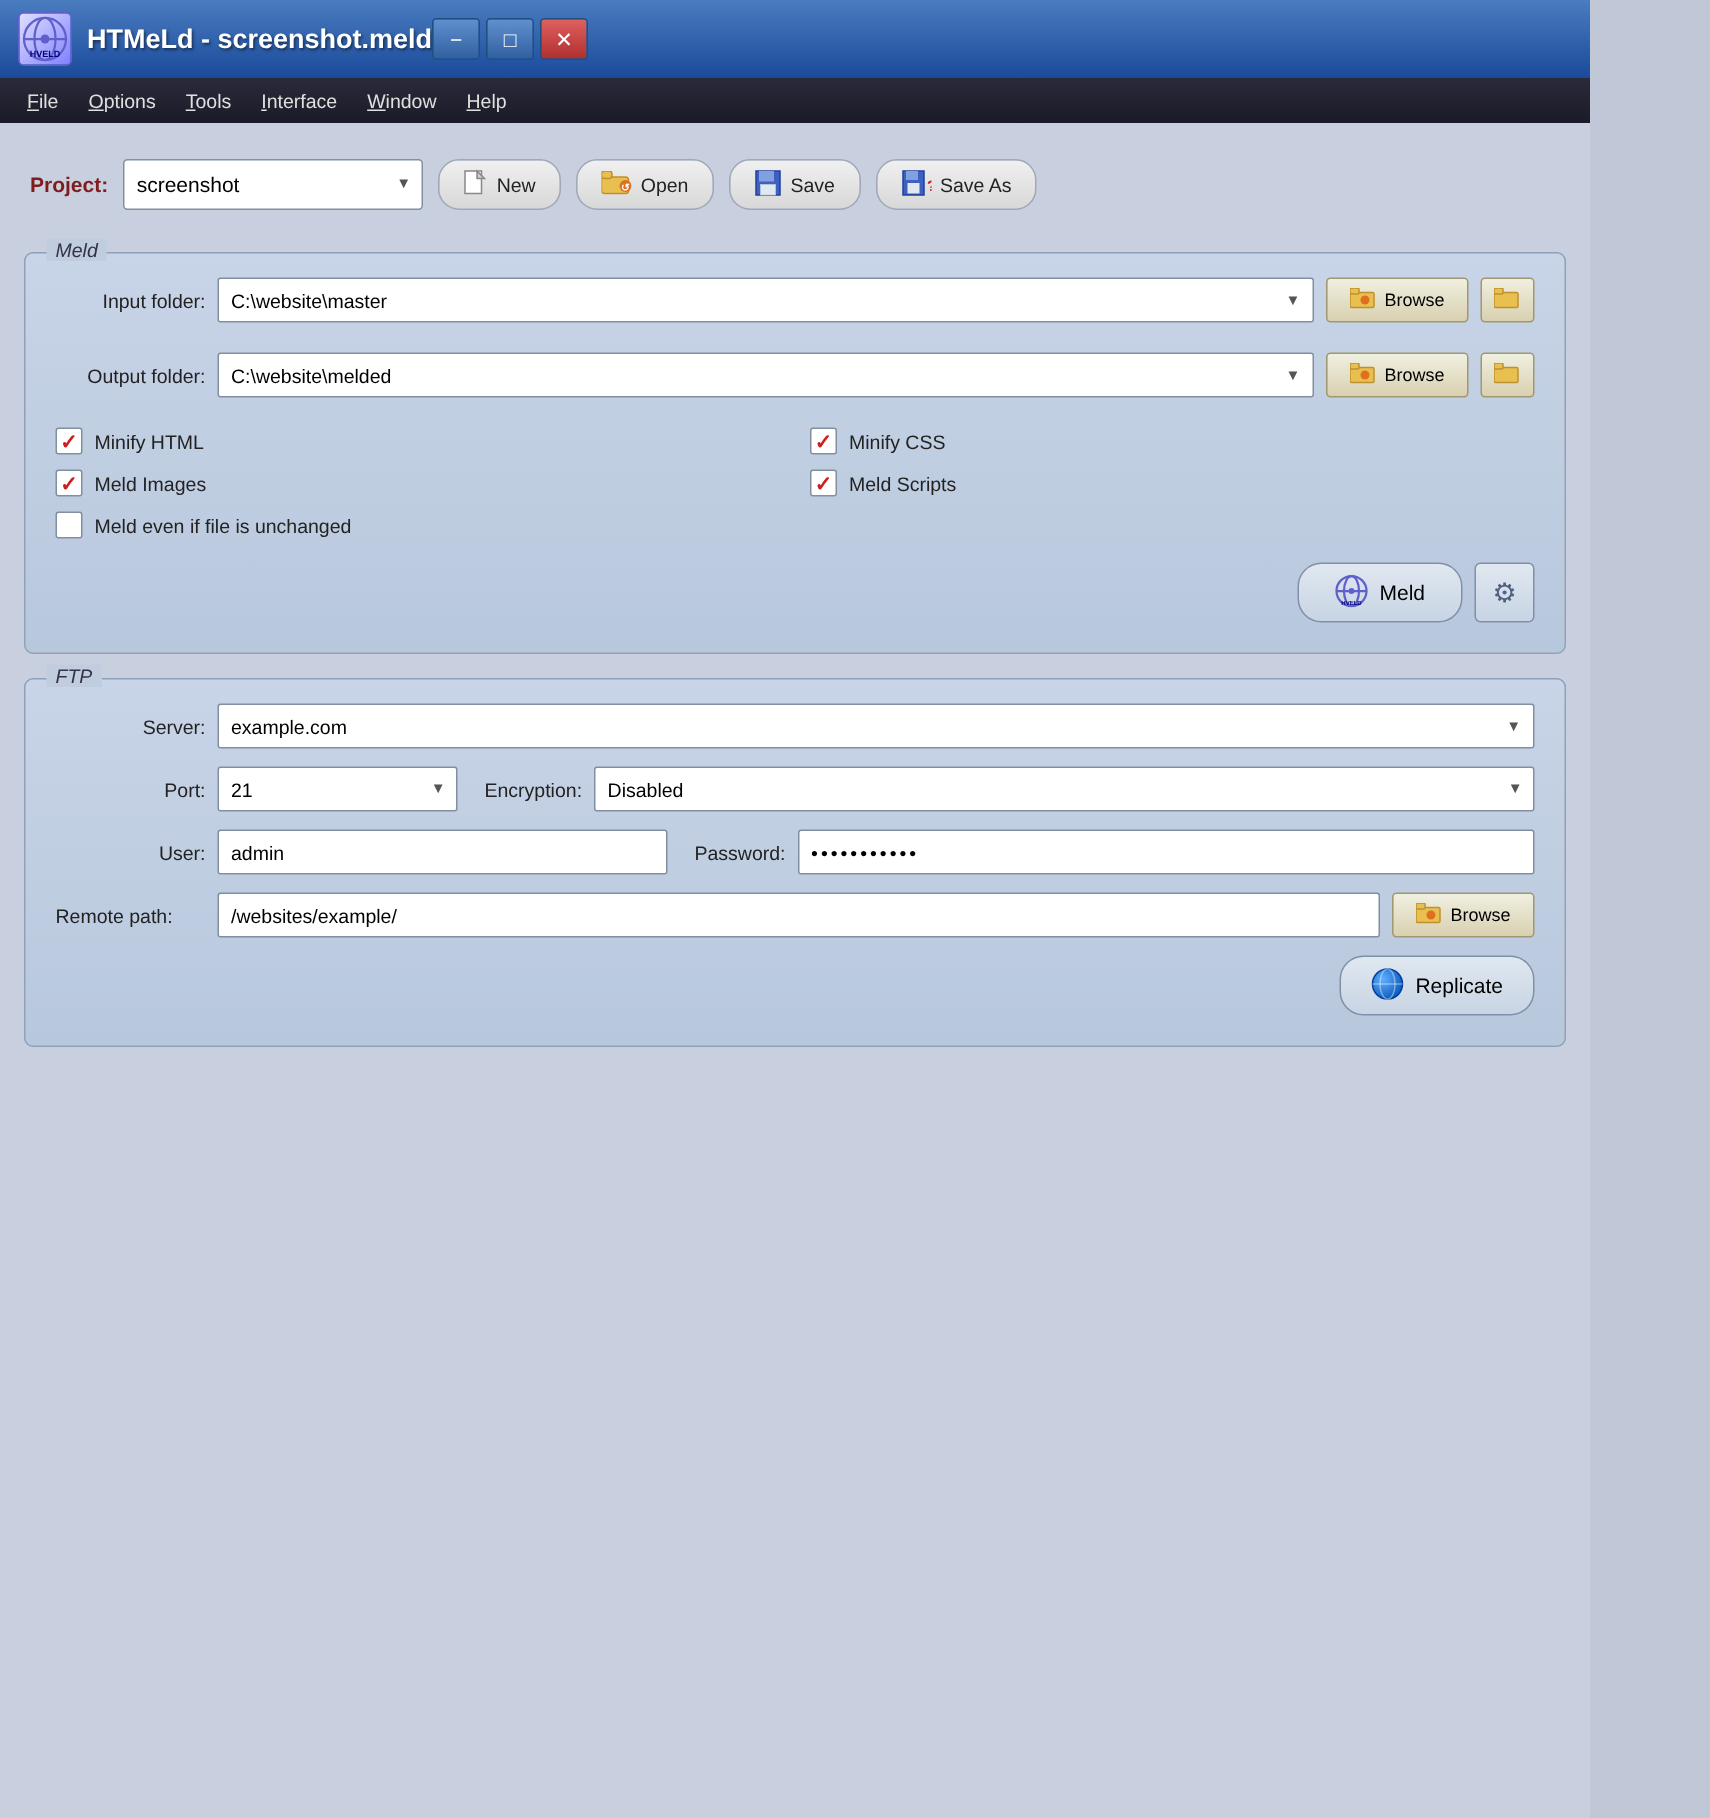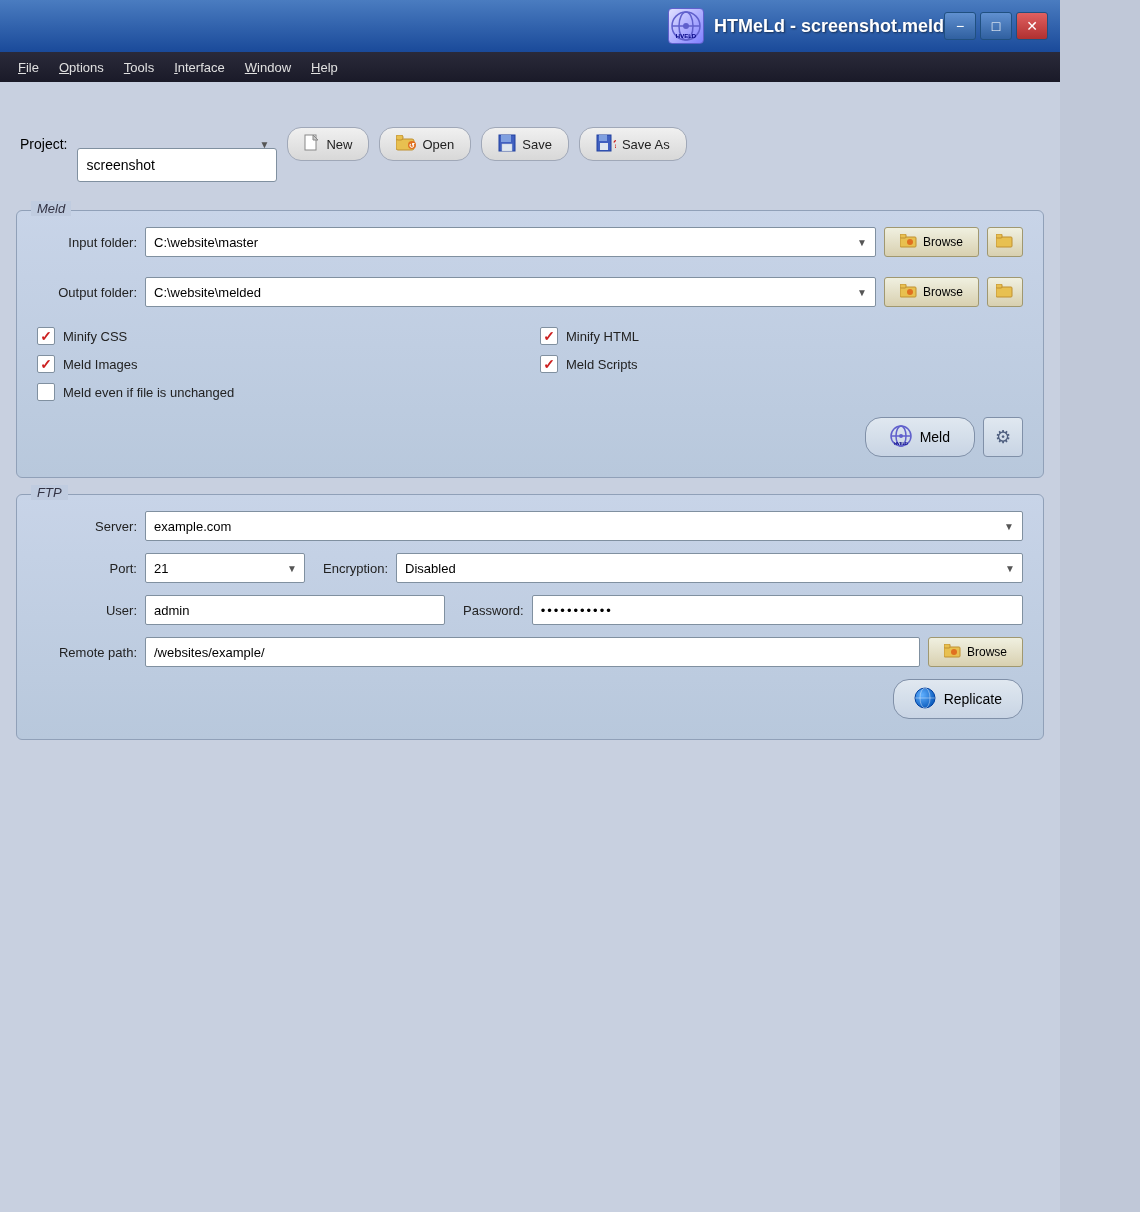--- a/index.html
+++ b/index.html
@@ -11,21 +11,21 @@
       min-height: 1100px;
     }
 
     
     .title-bar {
       background: linear-gradient(to bottom, #4a7cc0, #1a4a9a);
       color: white;
       padding: 8px 12px;
       display: flex;
       align-items: center;
-      justify-content: flex-end;
+      justify-content: flex-start;
       height: 52px;
     }
     .title-bar-left {
       display: flex;
       align-items: center;
       gap: 10px;
     }
     .app-logo {
       width: 36px;
       height: 36px;
@@ -92,38 +92,37 @@
     
     .project-bar {
       display: flex;
       align-items: center;
       gap: 10px;
       margin-bottom: 20px;
       padding: 8px 4px;
     }
     .project-label {
       font-size: 14px;
-      color: #000000;
-      font-weight: normal;
+      color: #7f1d1d;
+      font-weight: bold;
       white-space: nowrap;
     }
     .project-select {
       background: white;
       border: 1px solid #8090a0;
       border-radius: 3px;
       padding: 5px 8px;
       font-size: 14px;
       width: 200px;
       height: 34px;
       appearance: none;
       -webkit-appearance: none;
       cursor: pointer;
       padding-right: 28px;
       position: relative;
-      margin-top: 42px;
     }
     .select-wrapper {
       position: relative;
       display: inline-block;
     }
     .select-wrapper::after {
       content: '▼';
       position: absolute;
       right: 8px;
       top: 50%;
@@ -415,21 +414,21 @@
     .remote-row {
       display: flex;
       align-items: center;
       margin-bottom: 12px;
       gap: 8px;
     }
     .remote-label {
       color: #222;
       font-size: 13px;
       min-width: 100px;
-      text-align: right;
+      text-align: left;
     }
     .remote-input {
       flex: 1;
       height: 30px;
       background: white;
       border: 1px solid #8090a0;
       border-radius: 2px;
       padding: 4px 8px;
       font-size: 13px;
     }
@@ -591,25 +590,25 @@
             <rect x="0" y="3" width="16" height="10" rx="1" fill="#e8c050" stroke="#c09030" stroke-width="1"></rect>
             <rect x="0" y="0" width="6" height="4" rx="1" fill="#e8c050" stroke="#c09030" stroke-width="1"></rect>
           </svg>
         </span>
       </button>
     </div>
 
     <div class="checkbox-grid">
       <div class="checkbox-item">
         <div class="checkbox-custom checked"></div>
-        <span class="checkbox-label">Minify CSS</span>
+        <span class="checkbox-label">Minify HTML</span>
       </div>
       <div class="checkbox-item">
         <div class="checkbox-custom checked"></div>
-        <span class="checkbox-label">Minify HTML</span>
+        <span class="checkbox-label">Minify CSS</span>
       </div>
       <div class="checkbox-item">
         <div class="checkbox-custom checked"></div>
         <span class="checkbox-label">Meld Images</span>
       </div>
       <div class="checkbox-item">
         <div class="checkbox-custom checked"></div>
         <span class="checkbox-label">Meld Scripts</span>
       </div>
       <div class="checkbox-item">

